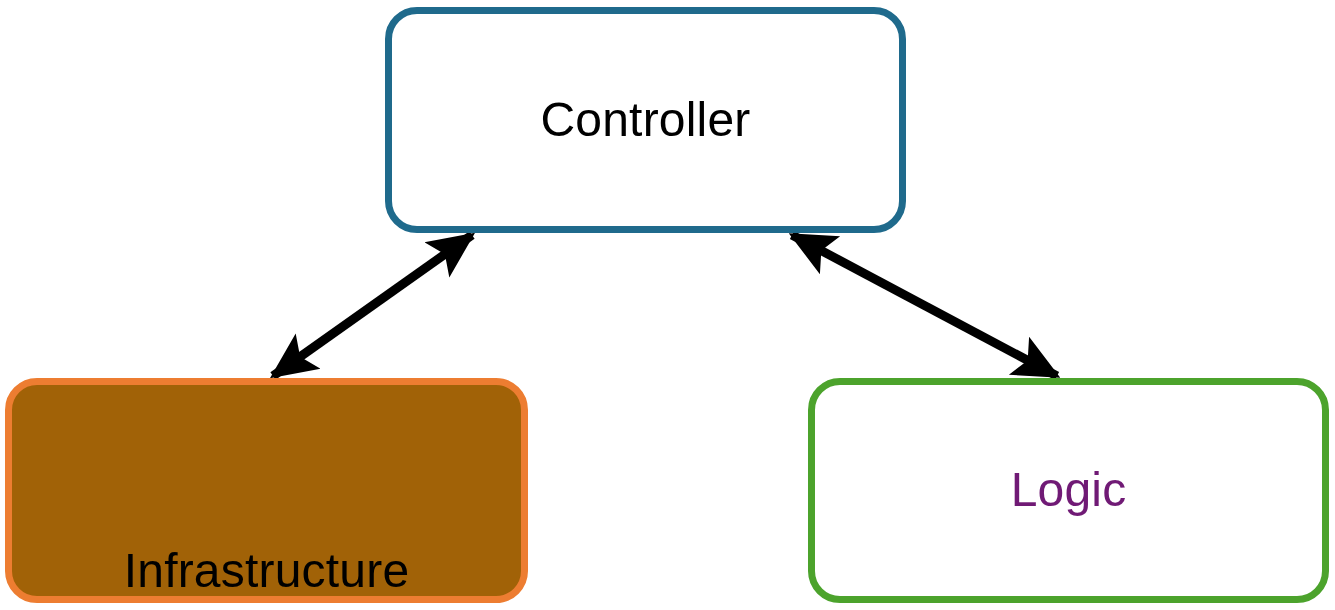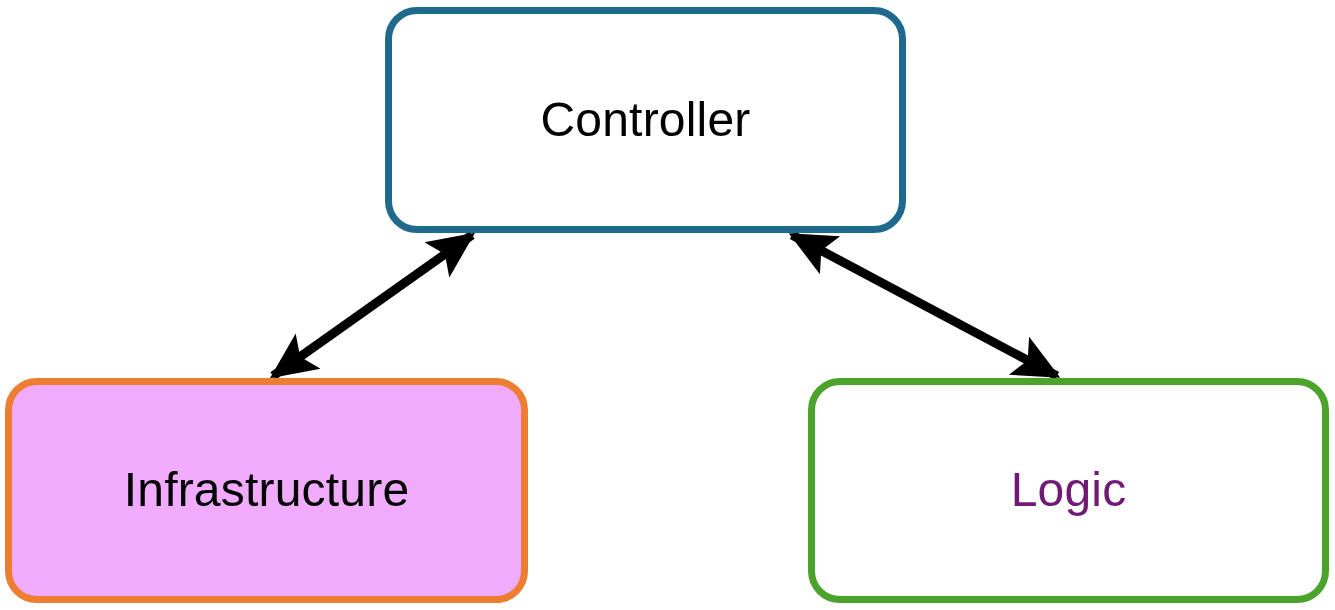--- a/index.html
+++ b/index.html
@@ -92,21 +92,21 @@
 
     <line x1="472" y1="235" x2="273" y2="376" stroke="#000000" stroke-width="9" marker-start="url(#arrowhead-start)" marker-end="url(#arrowhead-end)"></line>
 
     <line x1="792" y1="235" x2="1057" y2="376" stroke="#000000" stroke-width="9" marker-start="url(#arrowhead-start)" marker-end="url(#arrowhead-end)"></line>
   </svg>
 
   <div class="node" id="node-controller" style="border-color: rgb(31, 106, 140); background: rgb(255, 255, 255);">
     <span class="node-label" style="color: rgb(0, 0, 0);">Controller</span>
   </div>
 
-  <div class="node" id="node-infrastructure" style="border-color: rgb(237, 125, 49); background: #f0abfc;">
+  <div class="node" id="node-infrastructure" style="border-color: rgb(237, 125, 49); background: #a16207; align-items: flex-end;">
     <span class="node-label" style="color: rgb(0, 0, 0);">Infrastructure</span>
   </div>
 
   <div class="node" id="node-logic" style="border-color: rgb(76, 163, 44); background: rgb(255, 255, 255);">
     <span class="node-label" style="color: #701a75;">Logic</span>
   </div>
 
 </div>
 
 </body></html>

